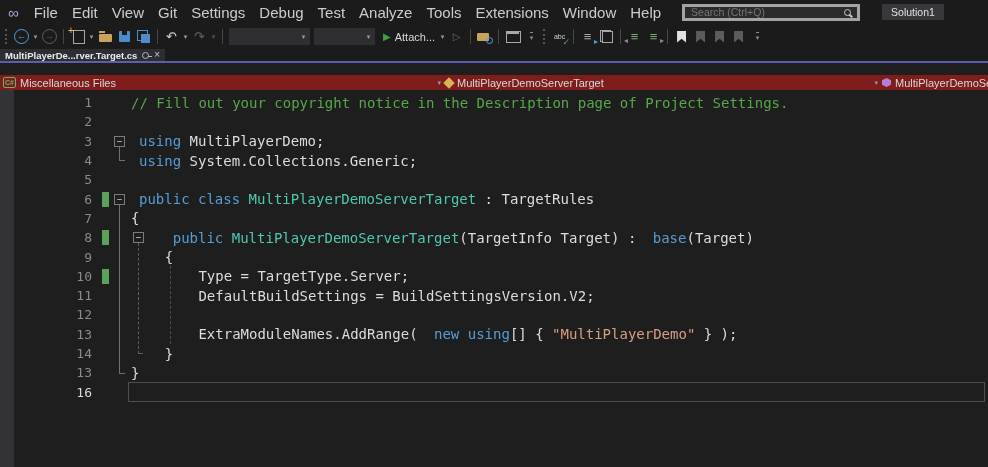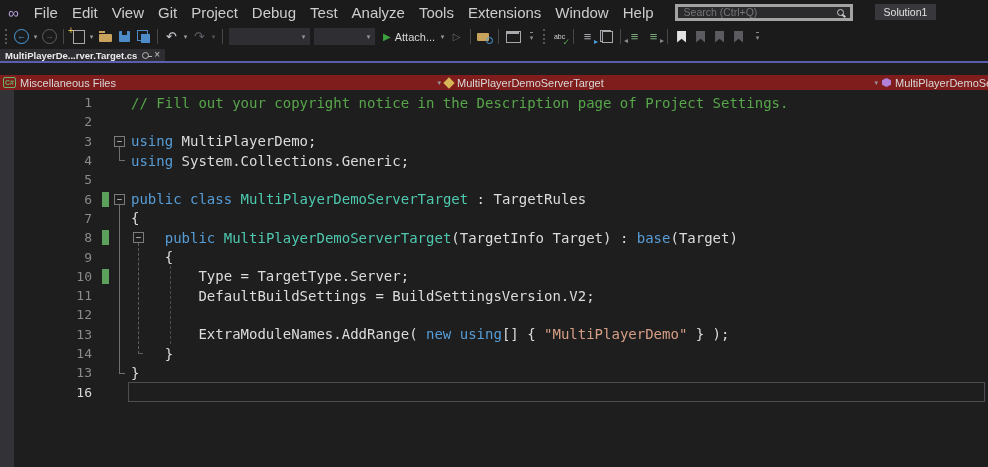--- a/index.html
+++ b/index.html
@@ -113,35 +113,35 @@
   .code-line { position:relative; display:flex; align-items:center; height:19.3px; padding-left:14px; }
   .ln-num { width:78px; text-align:right; font-size:13px; color:#8a8a8a; flex:none; }
   .code-line.current .ln-num { color:#d7d7d7; }
   .ln-bar { width:7px; height:15px; margin-left:10px; flex:none; }
   .ln-bar.on { background:#5ba05b; }
   .ln-fold { width:13px; margin-left:4px; flex:none; display:flex; justify-content:center; }
   .fold-box { width:11px; height:11px; border:1px solid #7a7a7f; background:#1e1e1e; color:#d0d0d0;
       font-size:9px; line-height:9px; text-align:center; font-family:"DejaVu Sans Mono",monospace; }
   .fold-inner { position:absolute; left:133px; top:4px; }
   .ln-text { margin-left:5px; white-space:pre; flex:none; }
-  .tok-pln { color:#dcdcdc; } .tok-kw { color:#569cd6; } .tok-type { color:#4ec9b0; }
+  .tok-pln { color:#dcdcdc; } .tok-kw { color:#569cd6;margin-left:8px; } .tok-type { color:#4ec9b0; }
   .tok-com { color:#57a64a; } .tok-str { color:#d69d85; }
   .cur-box { position:absolute; left:128px; right:3px; top:0; bottom:0; border:1px solid #4d4d52; }
 </style>
 </head>
 <body>
 
 <div class="titlebar">
   <span class="vs-logo">∞</span>
   <div class="menu-items">
       <div class="menu-item">File</div>
       <div class="menu-item">Edit</div>
       <div class="menu-item">View</div>
       <div class="menu-item">Git</div>
-      <div class="menu-item">Project</div>
+      <div class="menu-item">Settings</div>
       <div class="menu-item">Debug</div>
       <div class="menu-item">Test</div>
       <div class="menu-item">Analyze</div>
       <div class="menu-item">Tools</div>
       <div class="menu-item">Extensions</div>
       <div class="menu-item">Window</div>
       <div class="menu-item">Help</div>
     </div>
   <div class="search-wrap">
     <input placeholder="Search (Ctrl+Q)" style="">

